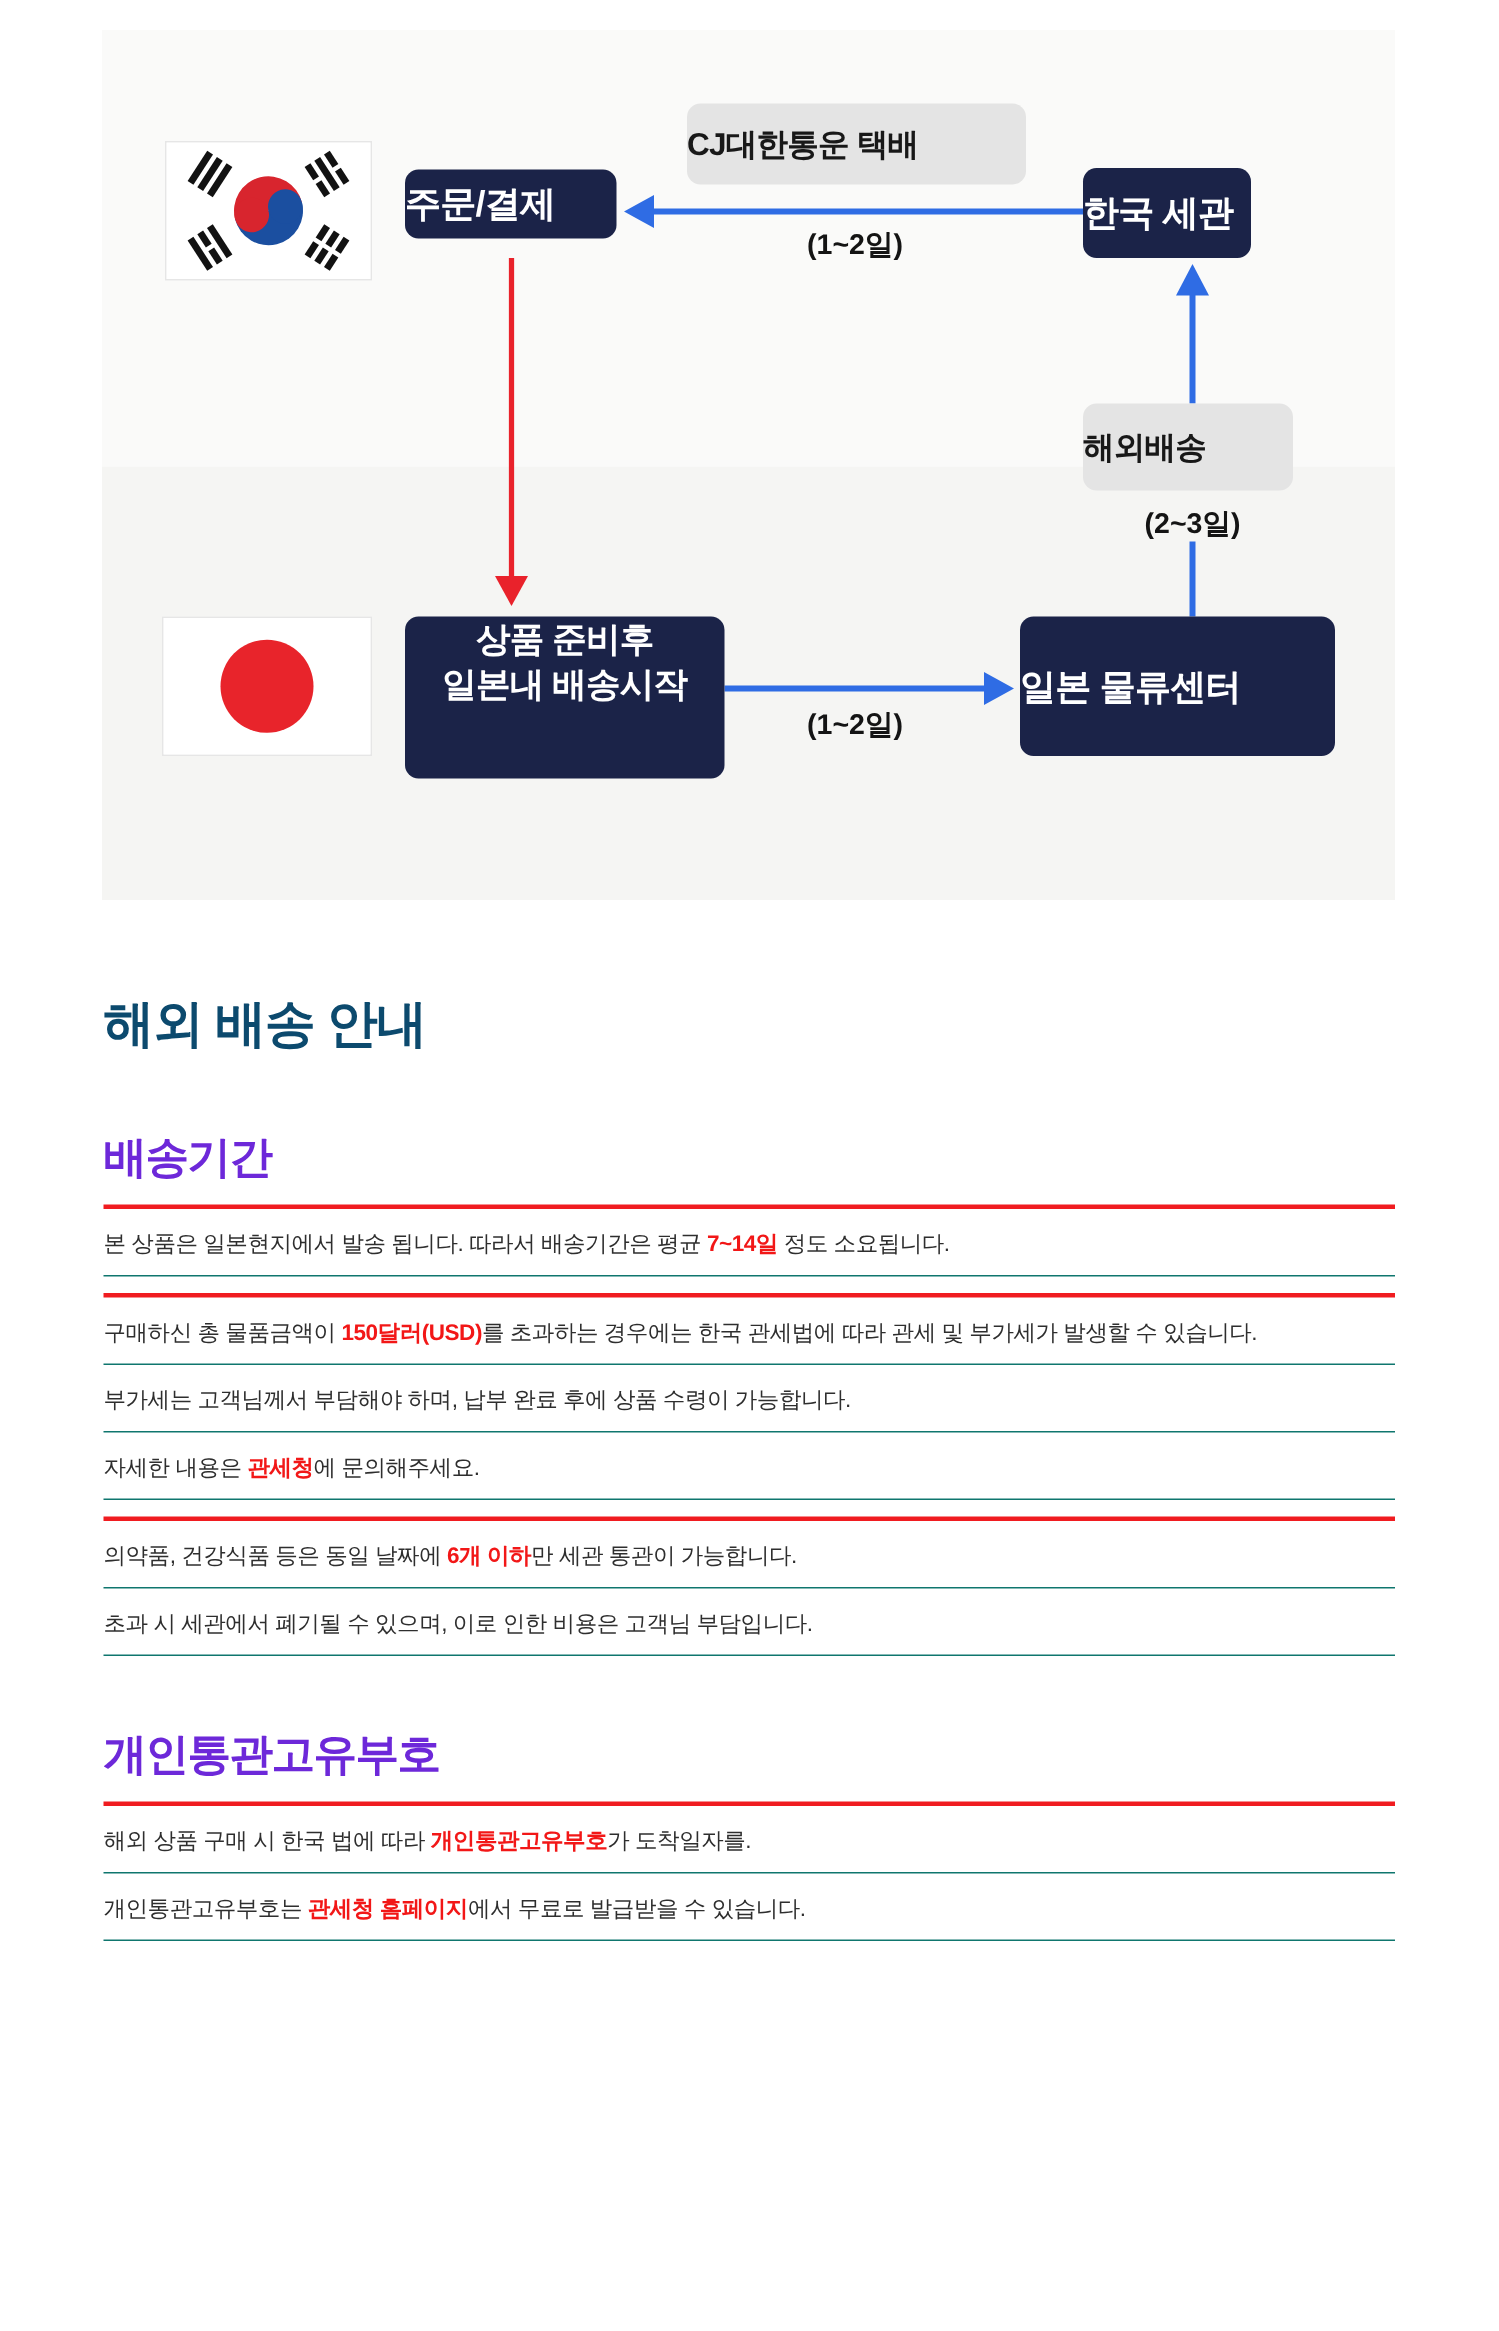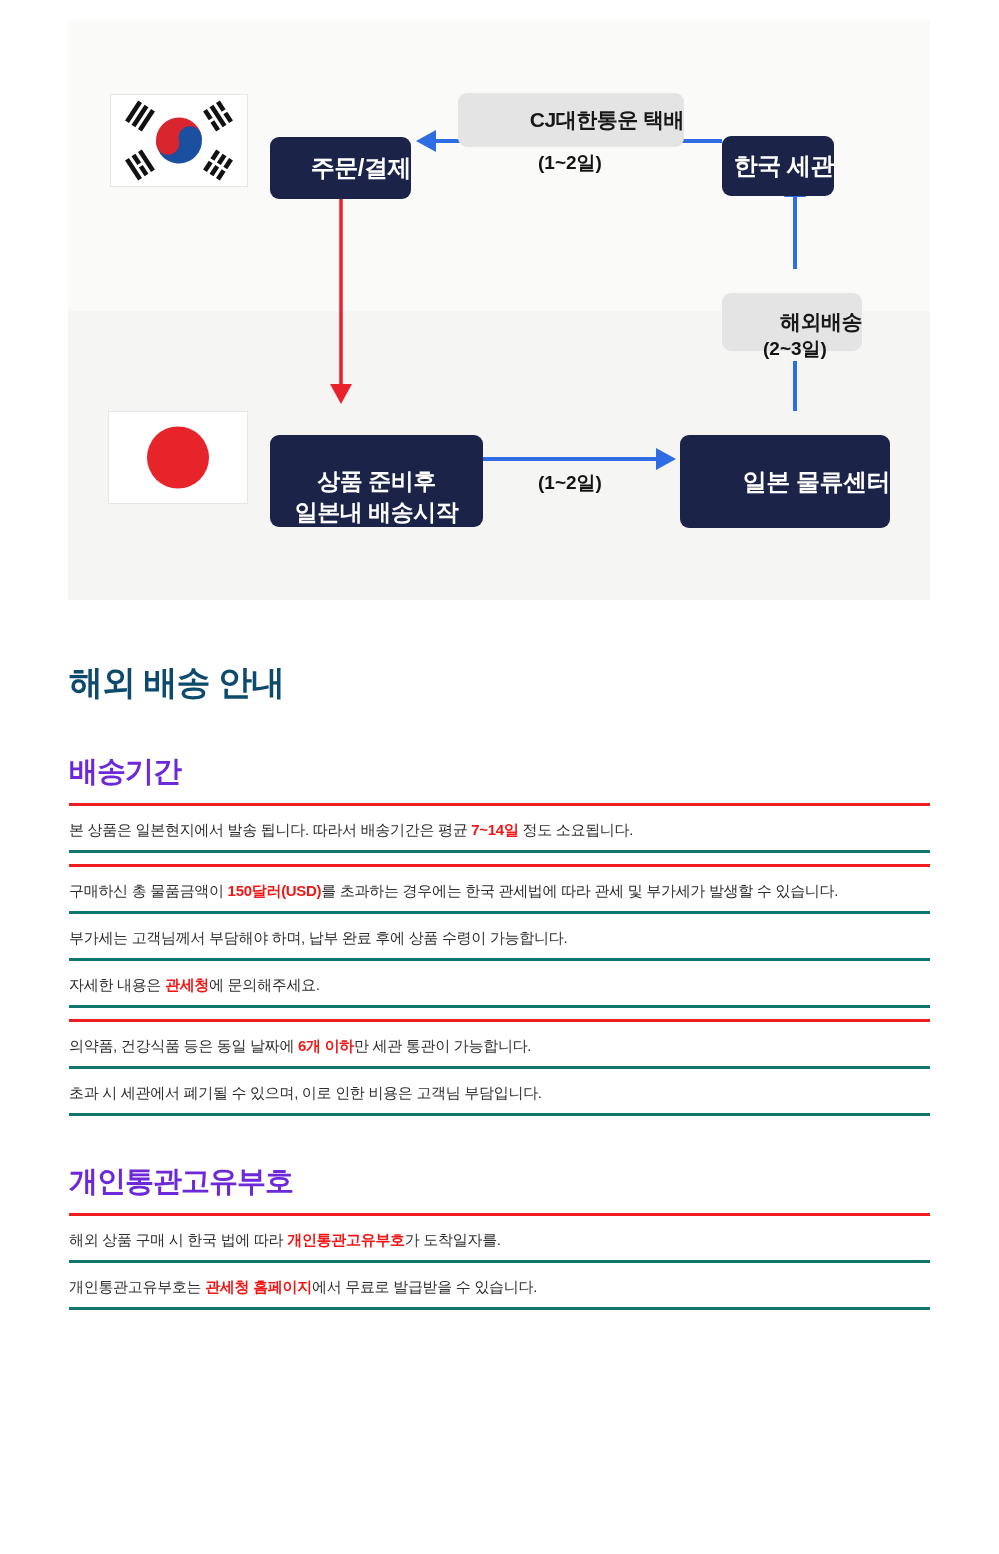--- a/index.html
+++ b/index.html
@@ -6,46 +6,46 @@
   body{
     width:999px;height:1554px;background:#ffffff;
     font-family:"Liberation Sans","DejaVu Sans",sans-serif;
     -webkit-font-smoothing:antialiased;
   }
   
   .diagram{position:relative;margin:20px 0 0 68px;width:862px;height:580px;}
   .band-top{position:absolute;left:0;top:0;width:862px;height:291px;background:#fafaf9;}
   .band-bottom{position:absolute;left:0;top:291px;width:862px;height:289px;background:#f5f5f3;}
   .arrows{position:absolute;left:0;top:0;width:862px;height:580px;}
-  .node{position:absolute;display:flex;align-items:center;justify-content:flex-end;
-        text-align:center;border-radius:9px;box-sizing:border-box;margin-top:24px;}
+  .node{position:absolute;display:flex;align-items:center;justify-content:flex-start;
+        text-align:center;border-radius:9px;box-sizing:border-box;}
   .navy{background:#1b2348;color:#ffffff;font-weight:700;font-size:24px;letter-spacing:-0.5px;}
   .graybox{background:#e4e4e4;color:#181818;font-weight:700;font-size:21px;letter-spacing:-0.5px;}
   .two-line{flex-direction:column;line-height:1.32;font-size:23px;}
   .duration{position:absolute;width:110px;text-align:center;font-size:19px;font-weight:600;color:#141414;}
   .flag-card{position:absolute;background:#ffffff;border:1px solid #e6e6e6;box-sizing:border-box;
              display:flex;align-items:center;justify-content:center;}
   
   .korea-flag{left:42px;top:74px;width:138px;height:93px;}
-  .order-box{left:202px;top:93px;width:141px;height:62px;}
+  .order-box{left:202px;top:93px;width:141px;height:46px;}
   .cj-box{left:390px;top:49px;width:226px;height:54px;}
   .customs-box{left:654px;top:92px;width:112px;height:60px;}
   .overseas-box{left:654px;top:249px;width:140px;height:58px;}
   .japan-flag{left:40px;top:391px;width:140px;height:93px;}
-  .prepare-box{left:202px;top:391px;width:213px;height:92px;}
+  .prepare-box{left:202px;top:391px;width:213px;height:108px;}
   .jcenter-box{left:612px;top:391px;width:210px;height:93px;}
   .lbl-1{left:447px;top:130px;}
   .lbl-2{left:672px;top:316px;}
   .lbl-3{left:447px;top:450px;}
   
   .content{margin:0 69px;width:861px;padding-bottom:60px;}
   .page-title{margin:60px 0 0;font-size:34px;font-weight:800;color:#0c4a6e;letter-spacing:-1px;}
   .sec-heading{margin:46px 0 0;font-size:29px;font-weight:800;color:#6d28d9;letter-spacing:-1px;}
   .redline{height:3px;background:#f01c20;margin-top:11px;}
-  .row{padding:13px 0 10px;border-bottom:3px solid #0f766e;}
+  .row{padding:13px 0 10px;border-bottom:1px solid #0f766e;}
   .row p{margin:0;font-size:15px;line-height:21px;color:#2e2e2e;letter-spacing:-0.3px;}
   .hl{color:#f21717;font-weight:700;}
 </style>
 </head>
 <body>
 
 <div>
 
   <div class="diagram">
     <div class="band-top"></div>

